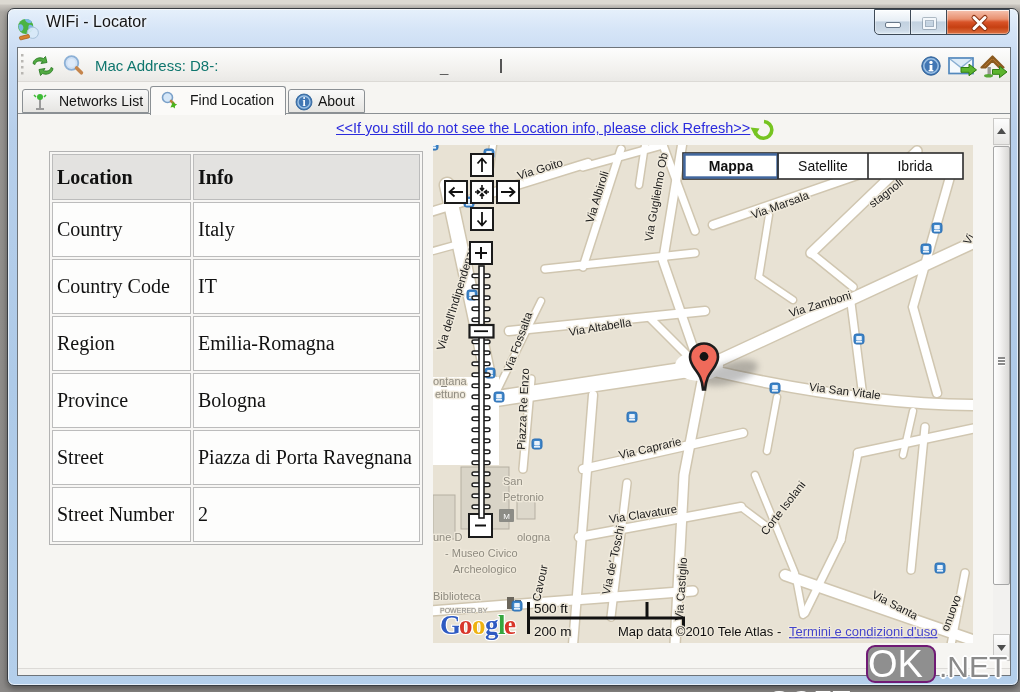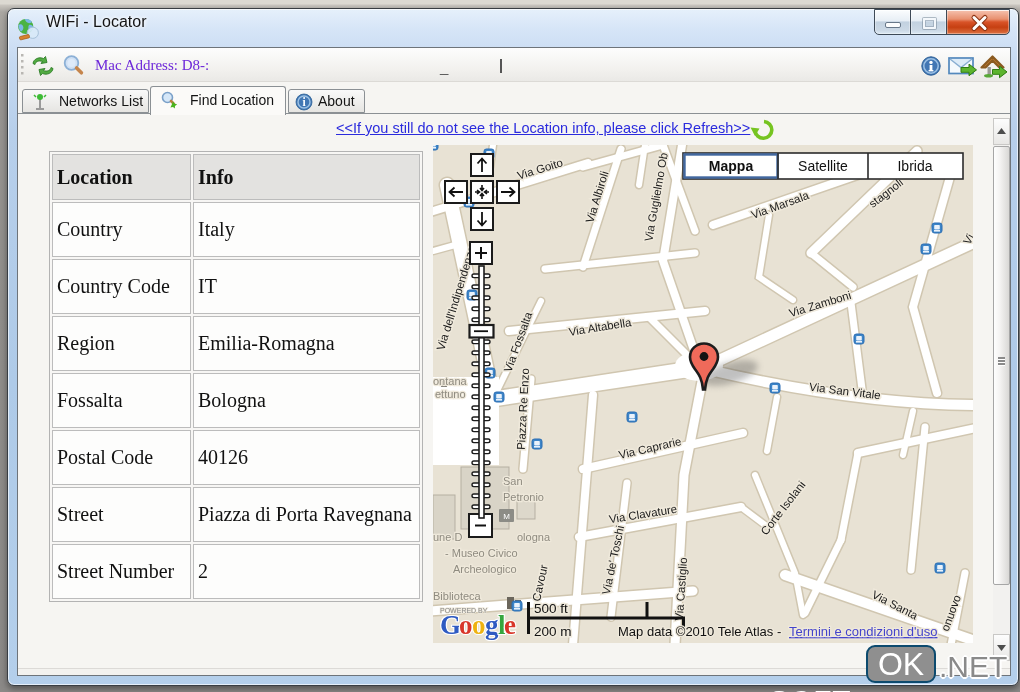--- a/index.html
+++ b/index.html
@@ -10,21 +10,21 @@
 .abs { position:absolute; }
 #win { left:7px; top:8px; width:1012px; height:678px; border-radius:7px;
   border:1px solid #383d42;
   background: linear-gradient(180deg,#e6f0fb 0%, #d6e5f7 3%, #c5d9f1 8%, #b7cfeb 18%, #aecae8 55%, #b4cfeb 100%);
   box-shadow: inset 0 0 0 1px rgba(255,255,255,0.65), 0 3px 6px rgba(0,0,0,0.4);
 }
 #title { left:46px; top:13px; font-size:16px; color:#141414; text-shadow:0 0 4px #fff,0 0 4px #fff; }
 #content { left:17px; top:47px; width:994px; height:629px; background:#f6f5f2; border:1px solid #6e747a; }
 #toolbar { left:18px; top:48px; width:992px; height:34px;
   background:linear-gradient(180deg,#fdfdfd,#f3f2ef 60%,#eae9e6); border-bottom:1px solid #dcdad6; }
-#maclabel { left:95px; top:57px; font-size:15px; color:#6d28d9;font-family:Liberation Serif, serif; }
+#maclabel { left:95px; top:57px; font-size:15px; color:#0f766e; }
 #tabline { left:18px; top:113px; width:992px; height:1px; background:#8b9094; z-index:2; }
 .tab { position:absolute; border:1px solid #8b9094; border-radius:3px 3px 0 0; font-size:14px; color:#141414; white-space:nowrap; }
 #tab1 { left:22px; top:89px; width:127px; height:24px; background:linear-gradient(180deg,#f9f9f9,#e6e5e2); }
 #tab2 { left:150px; top:86px; width:136px; height:29px; background:#fbfaf8; border-bottom:none; z-index:3; }
 #tab3 { left:288px; top:89px; width:77px; height:24px; background:linear-gradient(180deg,#f9f9f9,#e6e5e2); }
 #link { left:336px; top:120px; font-size:14.5px; color:#2b2bdd; text-decoration:underline; }
 #tblwrap { left:49px; top:151px; }
 table { border-collapse:separate; border-spacing:2px; background:#f7f6f4; border:1px solid #b3b3b3; table-layout:fixed; width:374px; }
 td { border:1px solid #bcbcbc; background:#fdfdfc; font-family:"Liberation Serif",serif; font-size:20px; color:#111;
   padding:0 0 0 4px; vertical-align:middle; white-space:nowrap; overflow:hidden; }
@@ -32,22 +32,22 @@
 td.c1 { width:139px; }
 tr.r td { height:55px; }
 #map { left:433px; top:145px; width:540px; height:498px; overflow:hidden; }
 #sb { left:993px; top:118px; width:17px; height:543px; background:#f2f1ef; }
 .sbtn { position:absolute; left:0; width:17px; height:27px; background:linear-gradient(180deg,#fdfdfd,#e8e7e5); border:1px solid #c9c8c6; }
 #sthumb { position:absolute; left:0; top:28px; width:17px; height:439px; border:1px solid #a6a6a6; border-radius:2px;
   background:linear-gradient(90deg,#fefefe,#f4f3f2 40%,#d9d8d6 100%); }
 #status { left:18px; top:668px; width:992px; height:7px; background:#f3f2ef; border-top:1px solid #dcdad7; }
 #wm { z-index:60; font-size:30px; color:#8a8a8a; letter-spacing:0.5px;
   text-shadow:-2px 0 0 #fff,2px 0 0 #fff,0 -2px 0 #fff,0 2px 0 #fff,-1px -1px 0 #fff,1px -1px 0 #fff,-1px 1px 0 #fff,1px 1px 0 #fff;margin-top:36px; }
-#okbox { z-index:60; left:866px; top:645px; width:70px; height:38px; background:#8f8f8f; border:2px solid #0c4a6e;
-  border-radius:9px; color:#fff; font-size:32px; text-align:center; line-height:34px; }
+#okbox { z-index:60; left:866px; top:645px; width:70px; height:38px; background:#8f8f8f; border:2px solid #701a75;
+  border-radius:9px; color:#fff; font-size:38px; text-align:left; line-height:34px; }
 .cap { position:absolute; top:9px; height:26px; border:1px solid #3e4a57; }
 #bmin { left:874px; width:37px; border-radius:0 0 0 5px; background:linear-gradient(180deg,#fbfdfe 0%,#e7eef5 45%,#c2d1e0 50%,#ccd9e6 85%,#dceaf4 100%); }
 #bmax { left:910px; width:37px; background:linear-gradient(180deg,#fbfdfe 0%,#e7eef5 45%,#c2d1e0 50%,#ccd9e6 85%,#dceaf4 100%); }
 #bclose { left:946px; width:64px; border-radius:0 0 5px 0; background:linear-gradient(180deg,#f6c3b0 0%,#e8906f 38%,#d85328 50%,#c64012 72%,#dd7242 100%); }
 .cap { box-shadow: inset 0 1px 0 rgba(255,255,255,0.7), inset 0 0 0 1px rgba(255,255,255,0.35); }
 </style>
 </head>
 <body>
 <div id="win" class="abs"></div>
 <div id="content" class="abs"></div>
@@ -164,26 +164,22 @@
         </tr>
 <tr class="r">
           <td>Country Code</td>
           <td>IT</td>
         </tr>
 <tr class="r">
           <td>Region</td>
           <td>Emilia-Romagna</td>
         </tr>
 <tr class="r">
-          <td>Fossalta</td>
+          <td>Province</td>
           <td>Bologna</td>
-        </tr>
-<tr class="r">
-          <td>Postal Code</td>
-          <td>40126</td>
         </tr>
 <tr class="r">
           <td>Street</td>
           <td>Piazza di Porta Ravegnana</td>
         </tr>
 <tr class="r">
           <td>Street Number</td>
           <td>2</td>
         </tr>
 </tbody>

